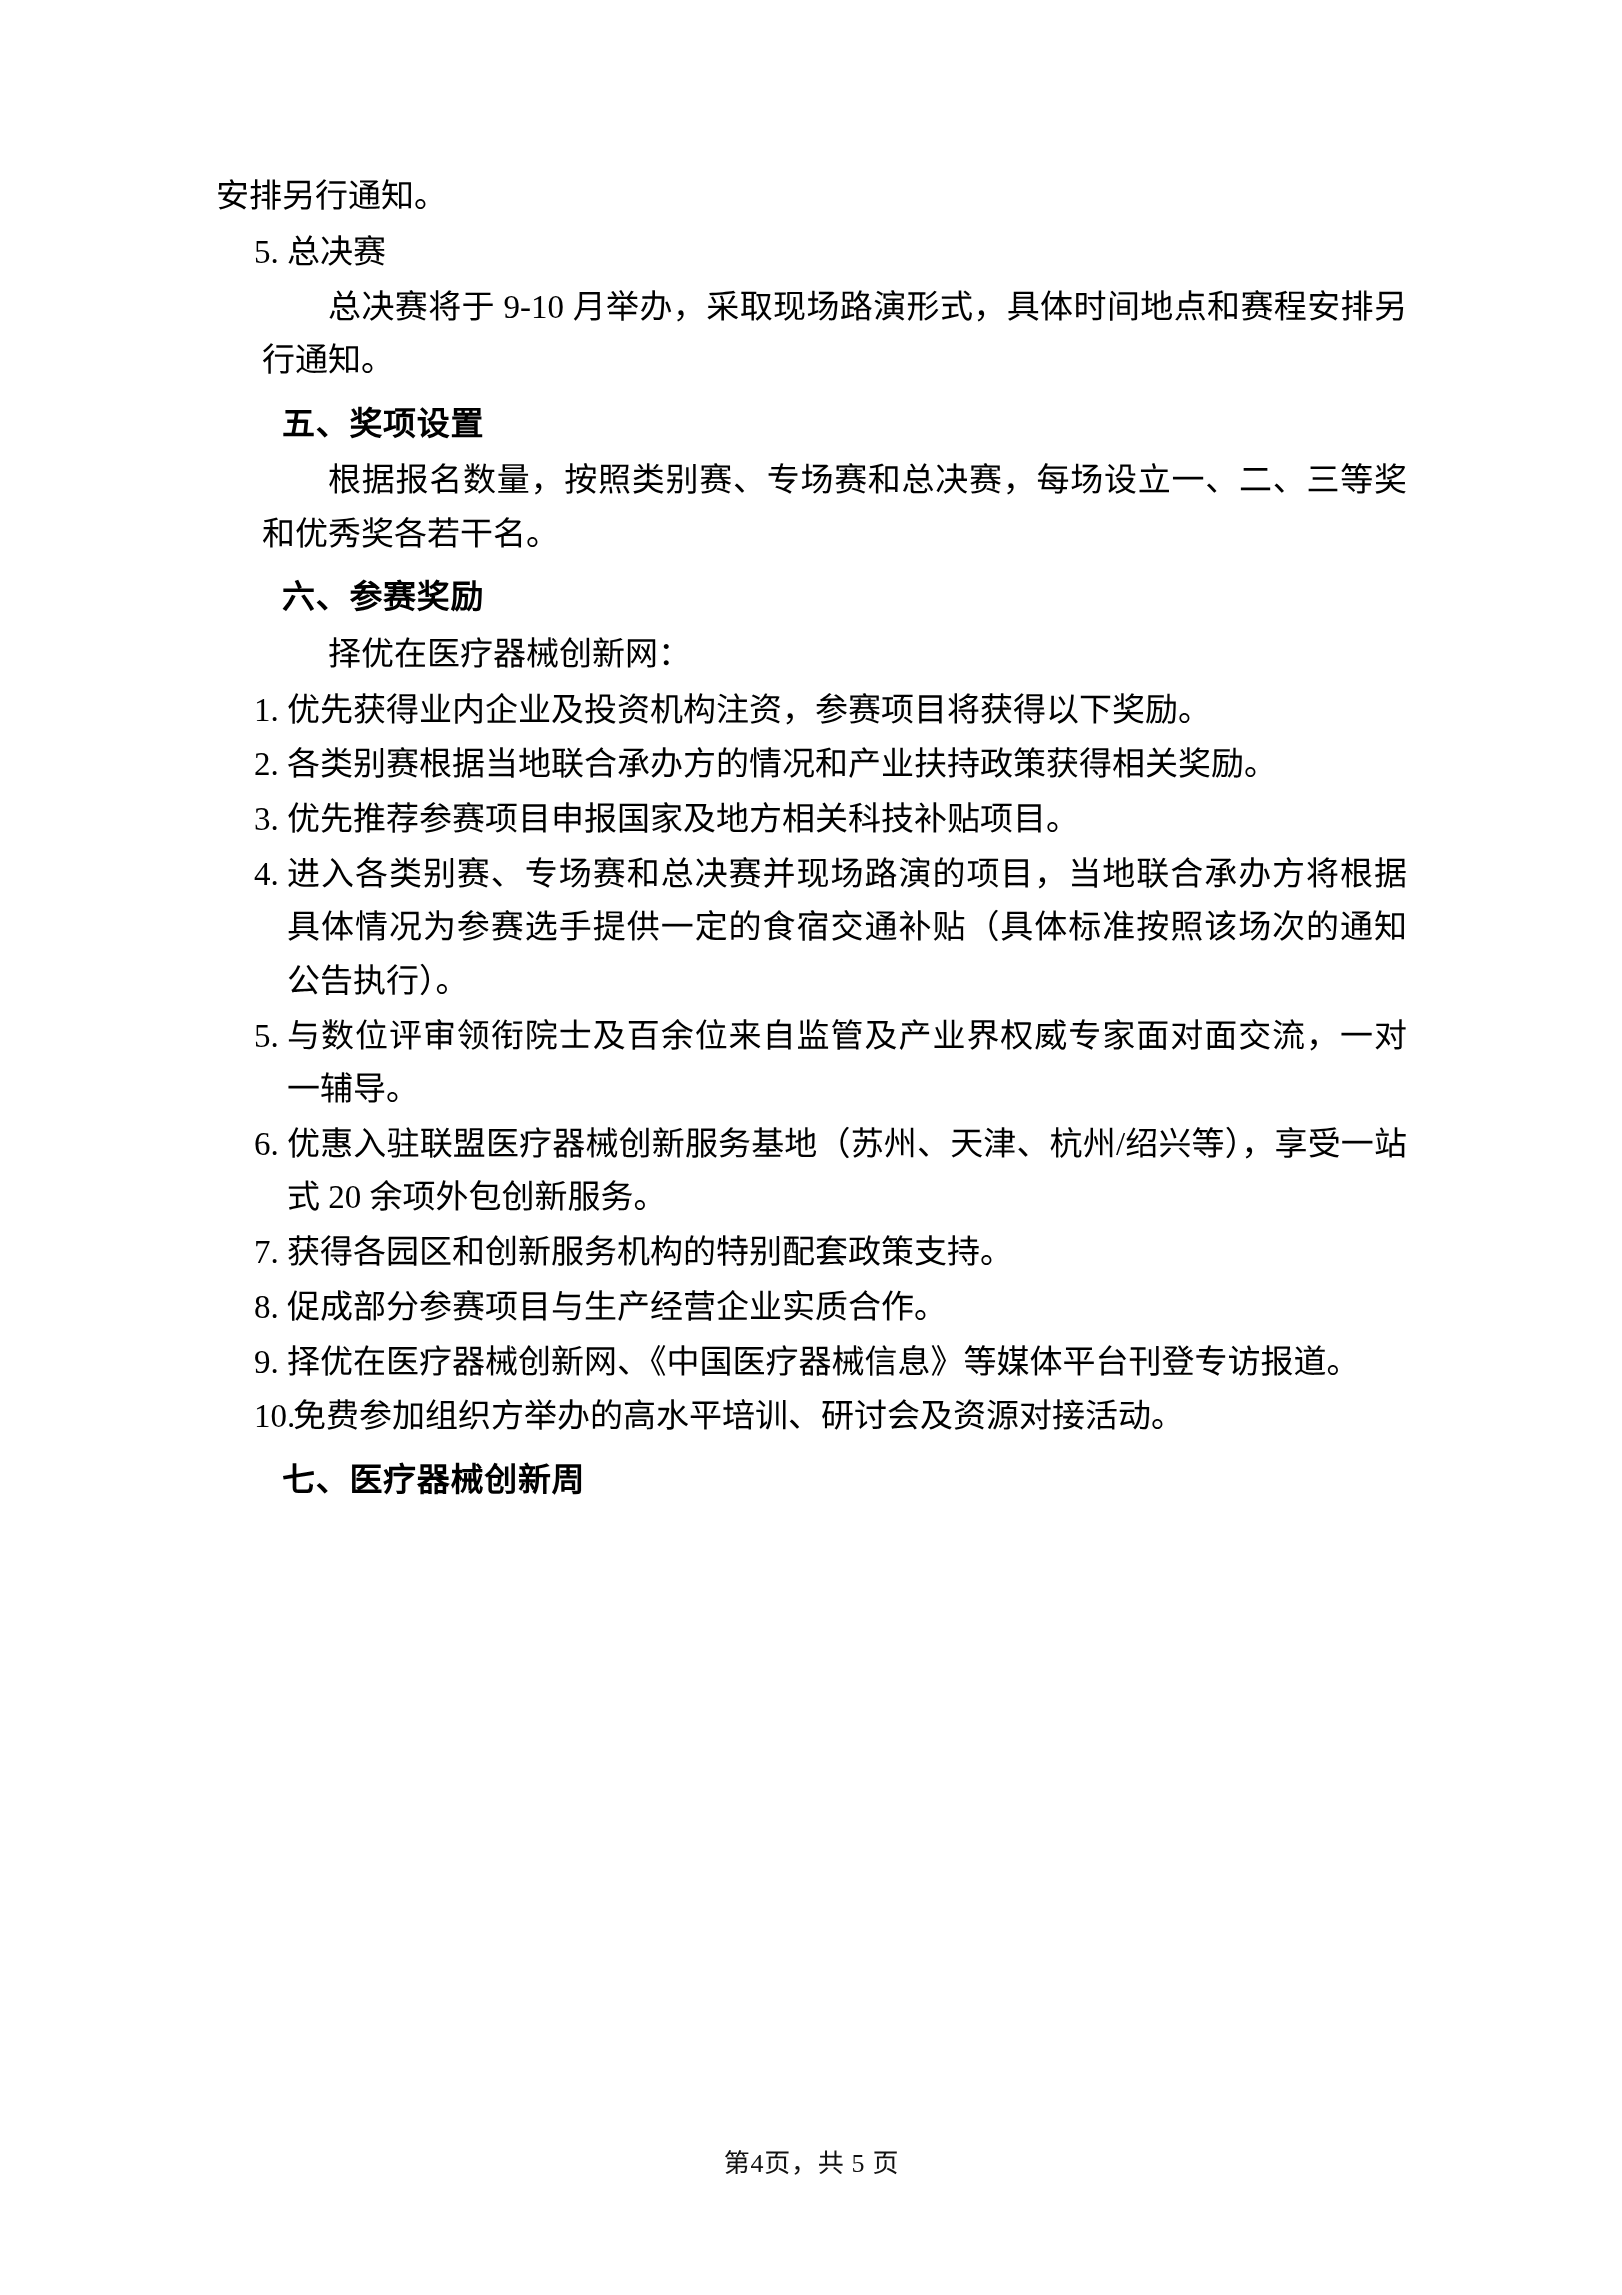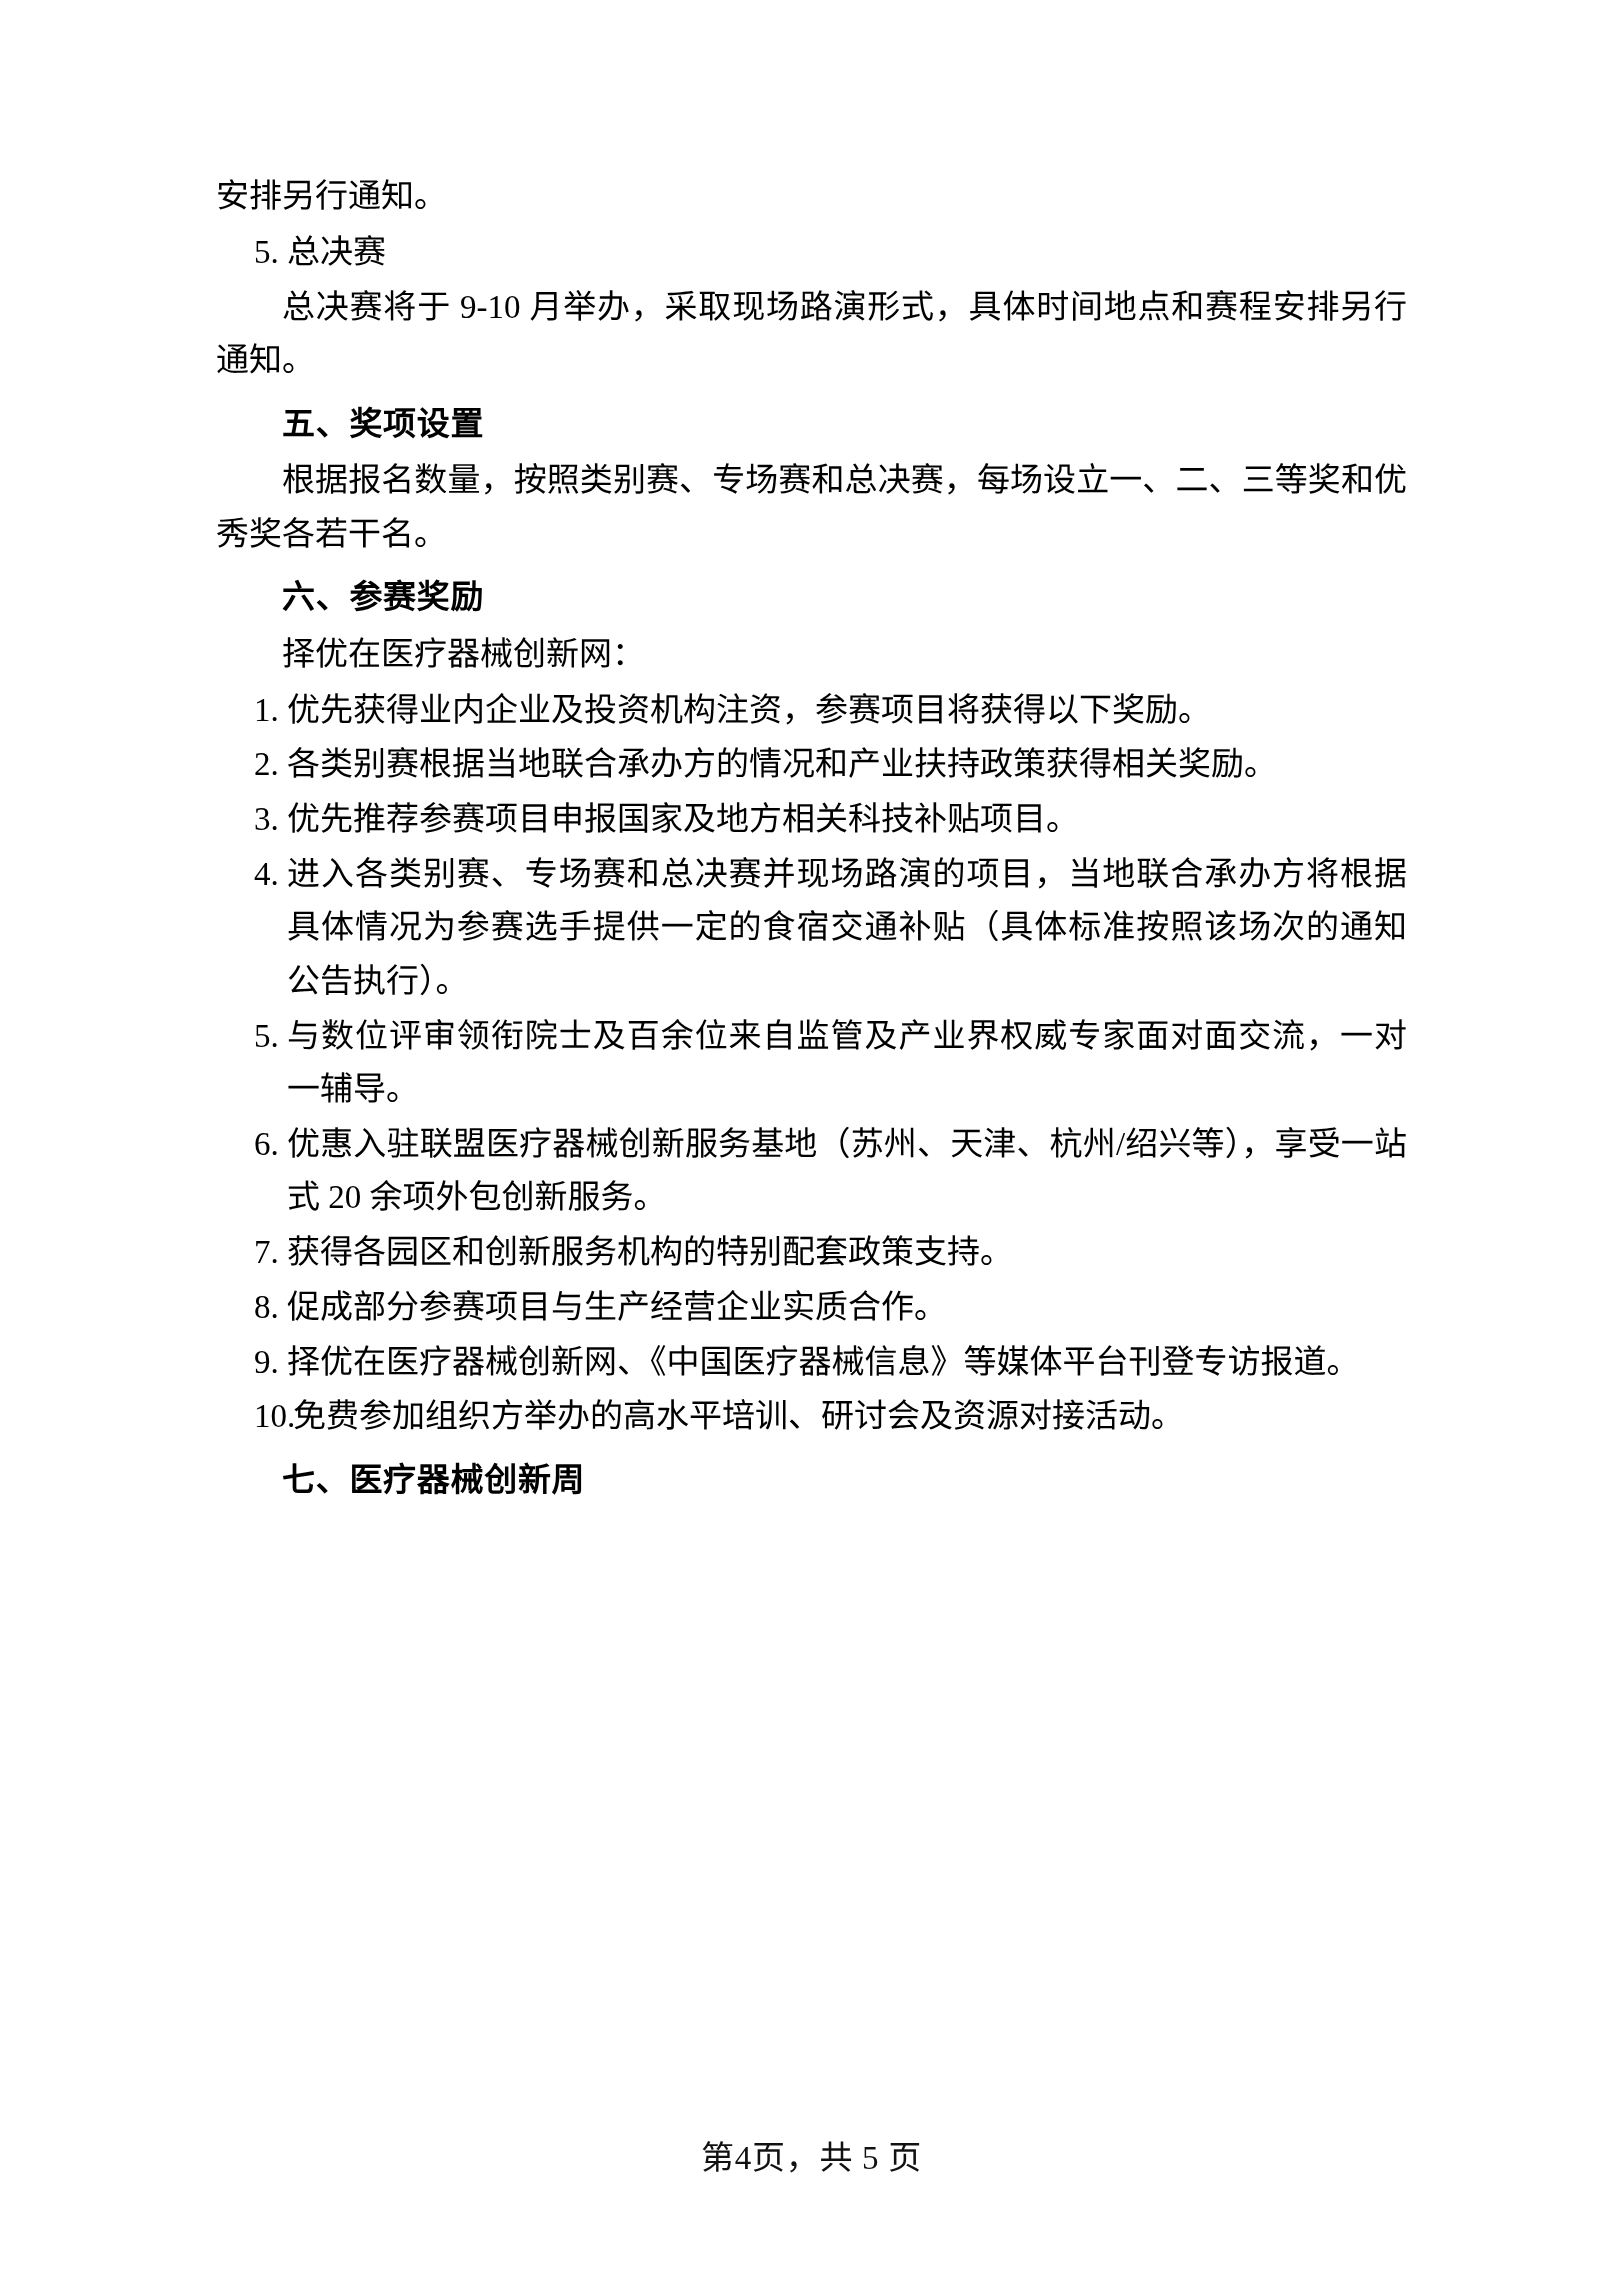--- a/index.html
+++ b/index.html
@@ -23,20 +23,21 @@
     line-height: 1.62;
     text-align: justify;
     text-justify: inter-ideograph;
   }
   .para {
     margin: 0 0 2.6px 0;
     white-space: pre-wrap;
   }
   .indent {
     text-indent: 2em;
+    margin-left: 46px;
   }
   .section-head {
     font-family: "DejaVu Sans", "Liberation Sans", sans-serif;
     font-weight: bold;
     font-size: 33px;
     text-indent: 2em;
     margin: 9.2px 0 3.9px 0;
     letter-spacing: 0.7px;
   }
   .list {
@@ -63,21 +64,21 @@
   }
   .list-item.wide .num {
     width: 77px;
   }
   .footer {
     position: absolute;
     left: 0;
     right: 0;
     bottom: 116px;
     text-align: center;
-    font-size: 33px;
+    font-size: 26px;
     font-family: "Liberation Serif", serif;
     color: #111;
     letter-spacing: 0.7px;
   }
 </style>
 </head>
 <body>
 
 <div class="page">
   <div class="doc-body">

